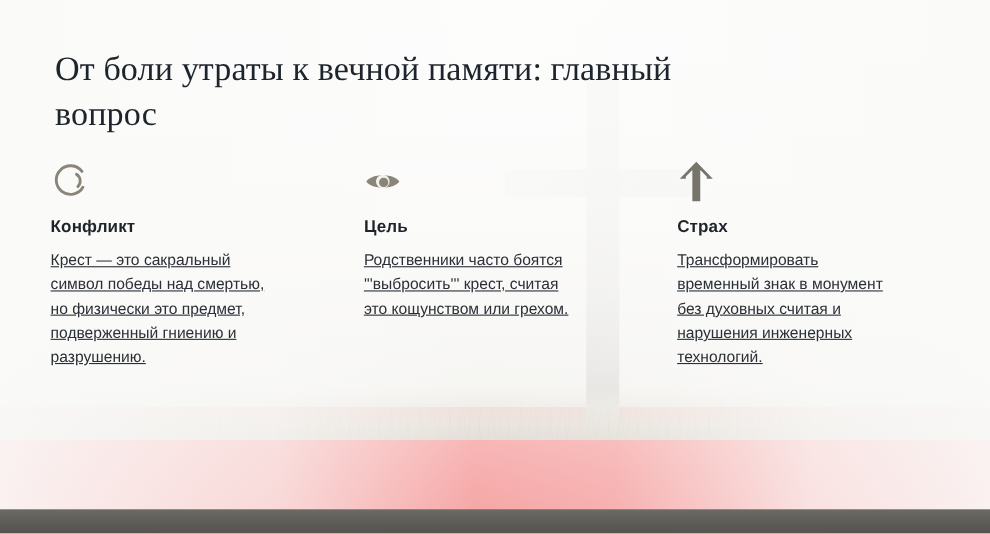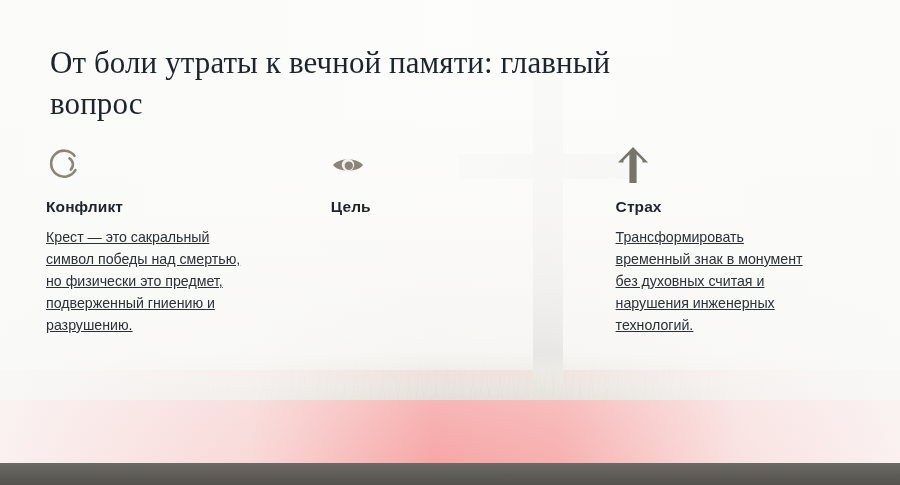--- a/index.html
+++ b/index.html
@@ -240,20 +240,23 @@
 
       <div class="col">
         <div class="col-icon">
           <svg width="34" height="34" viewBox="0 0 34 34" aria-hidden="true">
             <path d="M2 17 C7 9.5, 27 9.5, 32 17 C27 24.5, 7 24.5, 2 17 Z" fill="#8a8578"></path>
             <circle cx="17" cy="17" r="6.2" fill="#f2f1ee"></circle>
             <circle cx="17.8" cy="17.8" r="4.2" fill="#8a8578"></circle>
           </svg>
         </div>
         <div class="col-head">Цель</div>
+        <div class="col-body">Родственники часто боятся
+'''выбросить''' крест, считая
+это кощунством или грехом.</div>
       </div>
 
       <div class="col">
         <div class="col-icon">
           <svg width="34" height="40" viewBox="0 0 34 40" aria-hidden="true">
             <path d="M17 2 L32 17.5 L26.5 17.5 L26.5 15.5 L20.6 9.6 L20.6 38 L13.4 38 L13.4 9.6 L7.5 15.5 L7.5 17.5 L2 17.5 Z" fill="#77746a"></path>
           </svg>
         </div>
         <div class="col-head">Страх</div>
         <div class="col-body">Трансформировать

